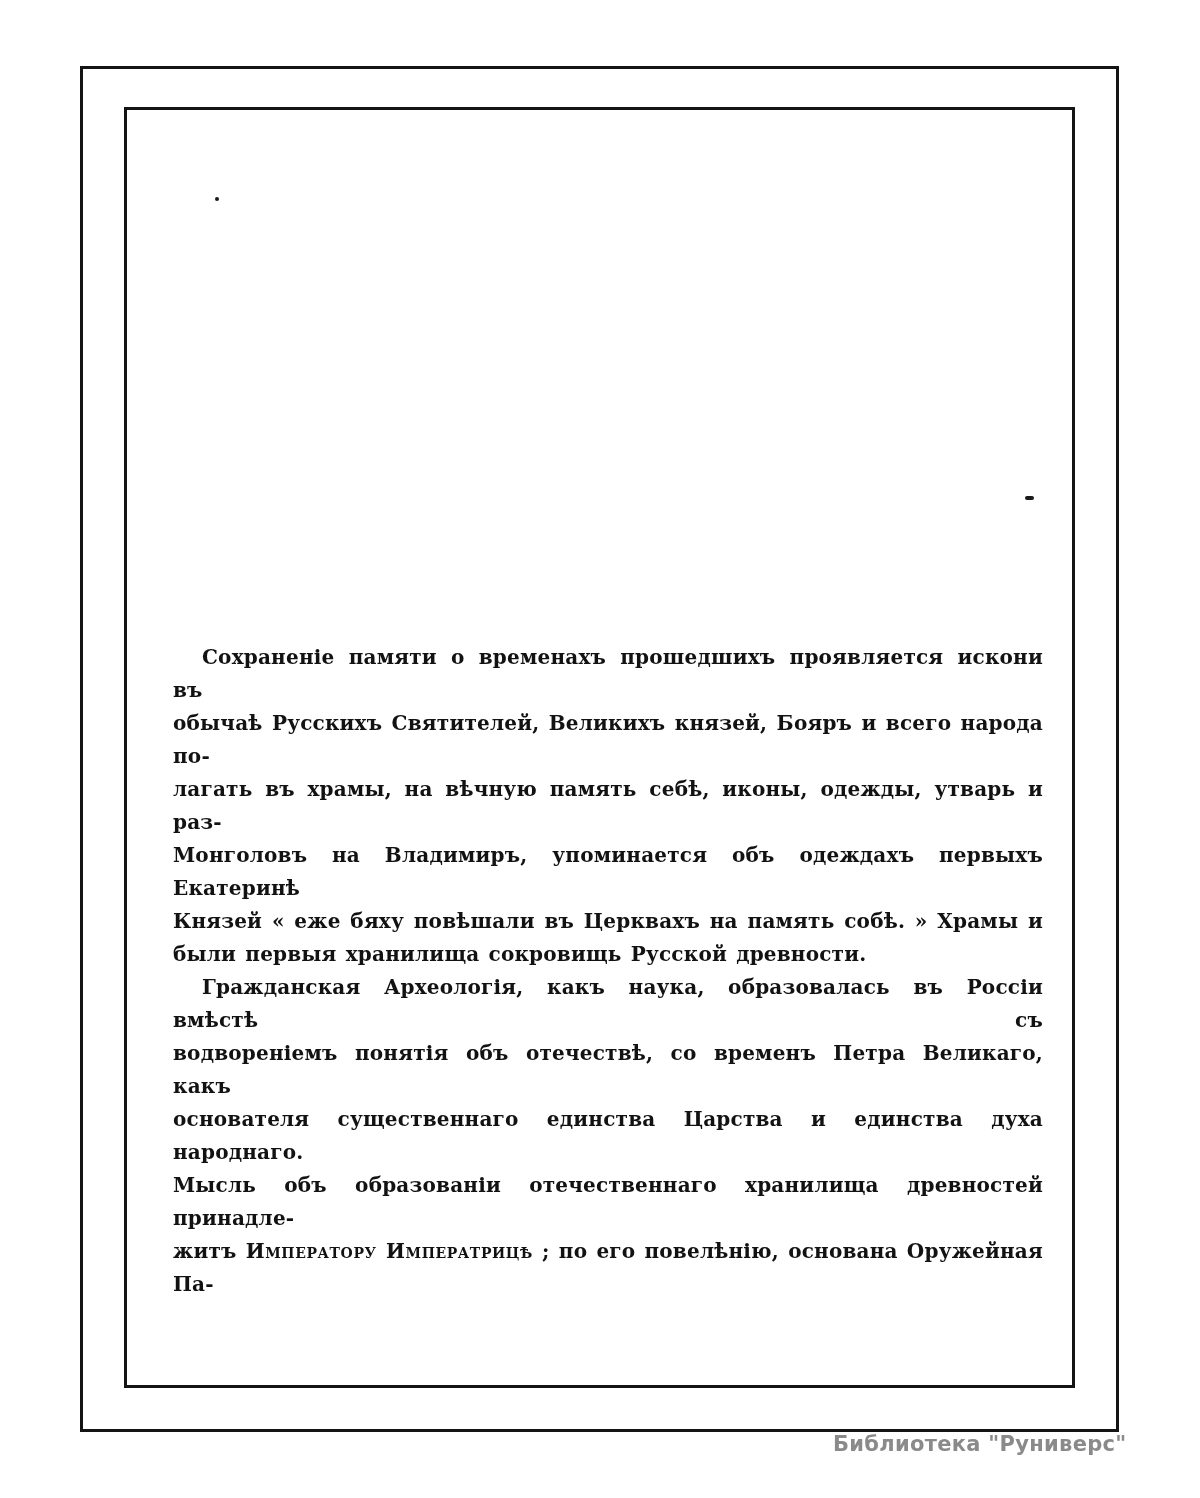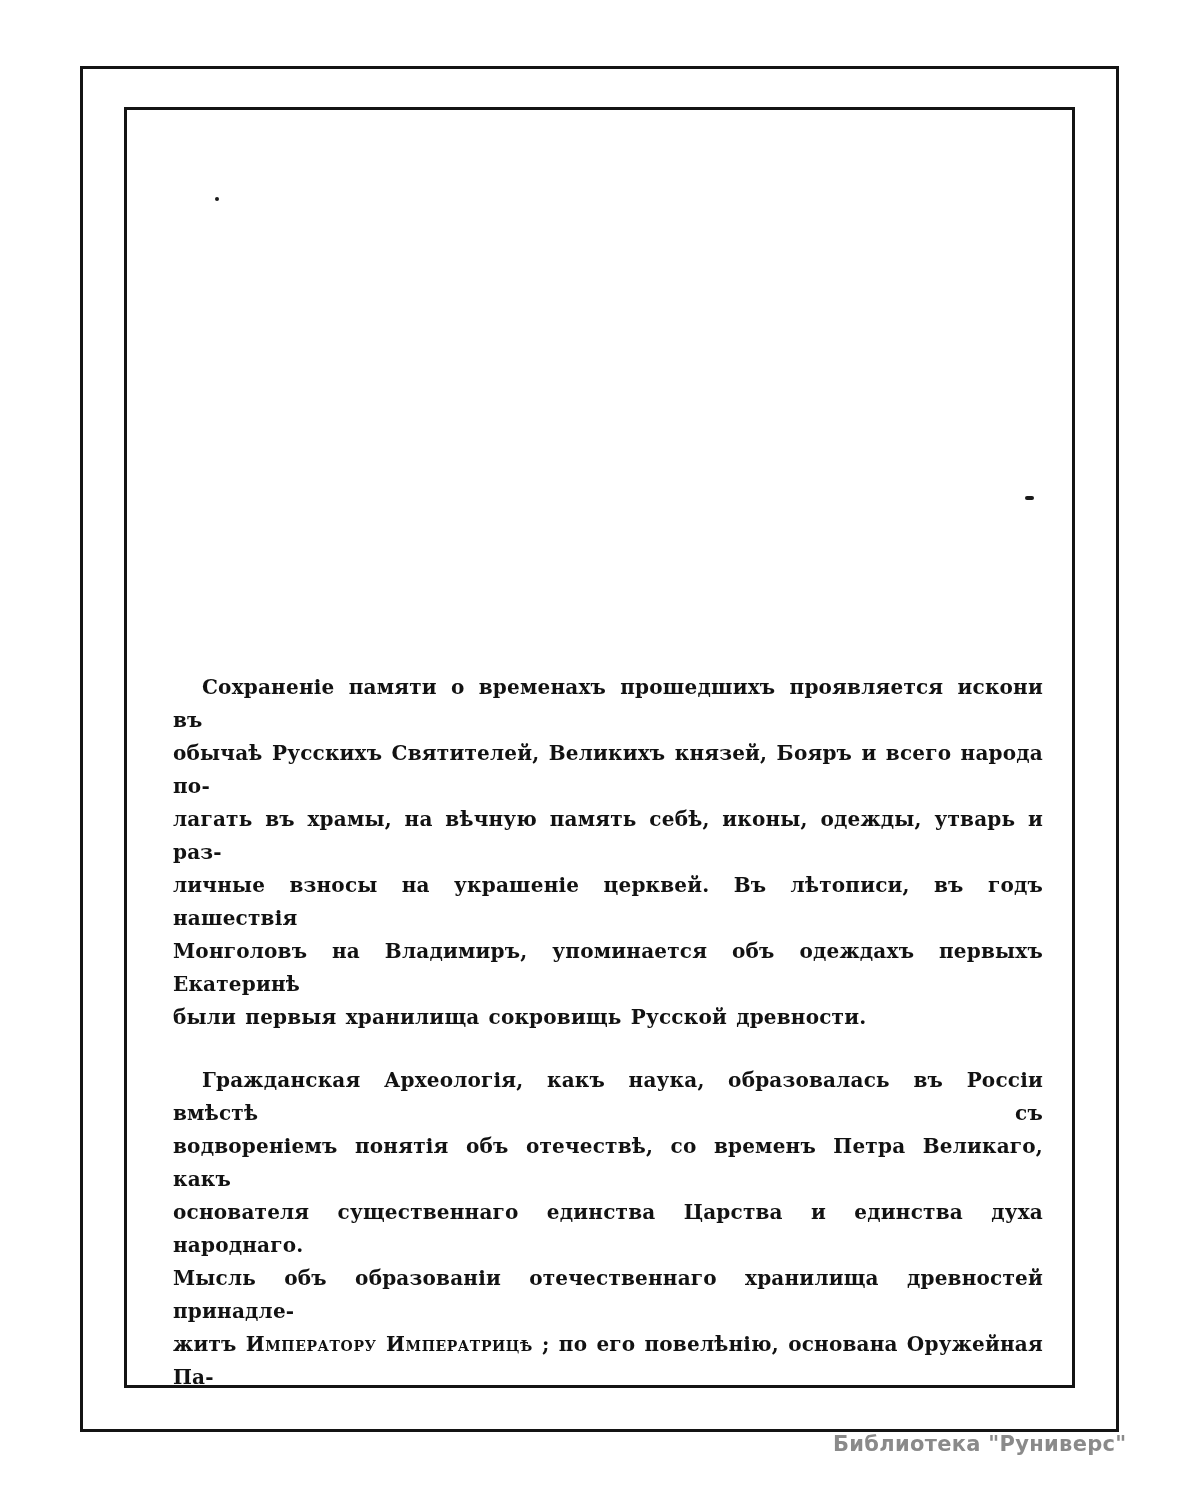--- a/index.html
+++ b/index.html
@@ -50,21 +50,20 @@
     font-size: 20px;
     line-height: 33px;
     letter-spacing: 0.2px;
     word-spacing: 2px;
     text-align: justify;
     text-align-last: justify;
     white-space: normal;
   }
   .line.first {
     text-indent: 29px;
-    margin-top: 30px;
   }
   .line.parend {
     text-align-last: left;
   }
   .smallcaps {
     font-variant: small-caps;
     letter-spacing: 0.6px;
   }
   .speck {
     position: absolute;
@@ -106,22 +105,22 @@
 
   <div class="speck speck-a"></div>
   <div class="speck speck-b"></div>
 
   <div class="text-block">
 
     <p class="para">
       <span class="line first">Сохраненіе памяти о временахъ прошедшихъ проявляется искони въ</span>
       <span class="line">обычаѣ Русскихъ Святителей, Великихъ князей, Бояръ и всего народа по-</span>
       <span class="line">лагать въ храмы, на вѣчную память себѣ, иконы, одежды, утварь и раз-</span>
-      <span class="line">личные взносы на украшеніе церквей. Въ лѣтописи, въ годъ нашествія</span>
       <span class="line">Монголовъ на Владимиръ, упоминается объ одеждахъ первыхъ Екатеринѣ</span>
+      <span class="line">Князей « еже бяху повѣшали въ Церквахъ на память собѣ. » Храмы и</span>
       <span class="line parend">были первыя хранилища сокровищь Русской древности.</span>
     </p>
 
     <p class="para">
       <span class="line first">Гражданская Археологія, какъ наука, образовалась въ Россіи вмѣстѣ съ</span>
       <span class="line">водвореніемъ понятія объ отечествѣ, со временъ Петра Великаго, какъ</span>
       <span class="line">основателя существеннаго единства Царства и единства духа народнаго.</span>
       <span class="line">Мысль объ образованіи отечественнаго хранилища древностей принадле-</span>
       <span class="line"><span>житъ </span><span class="smallcaps">Императору Императрицѣ</span><span> ; по его повелѣнію, основана Оружейная Па-</span></span>
 

